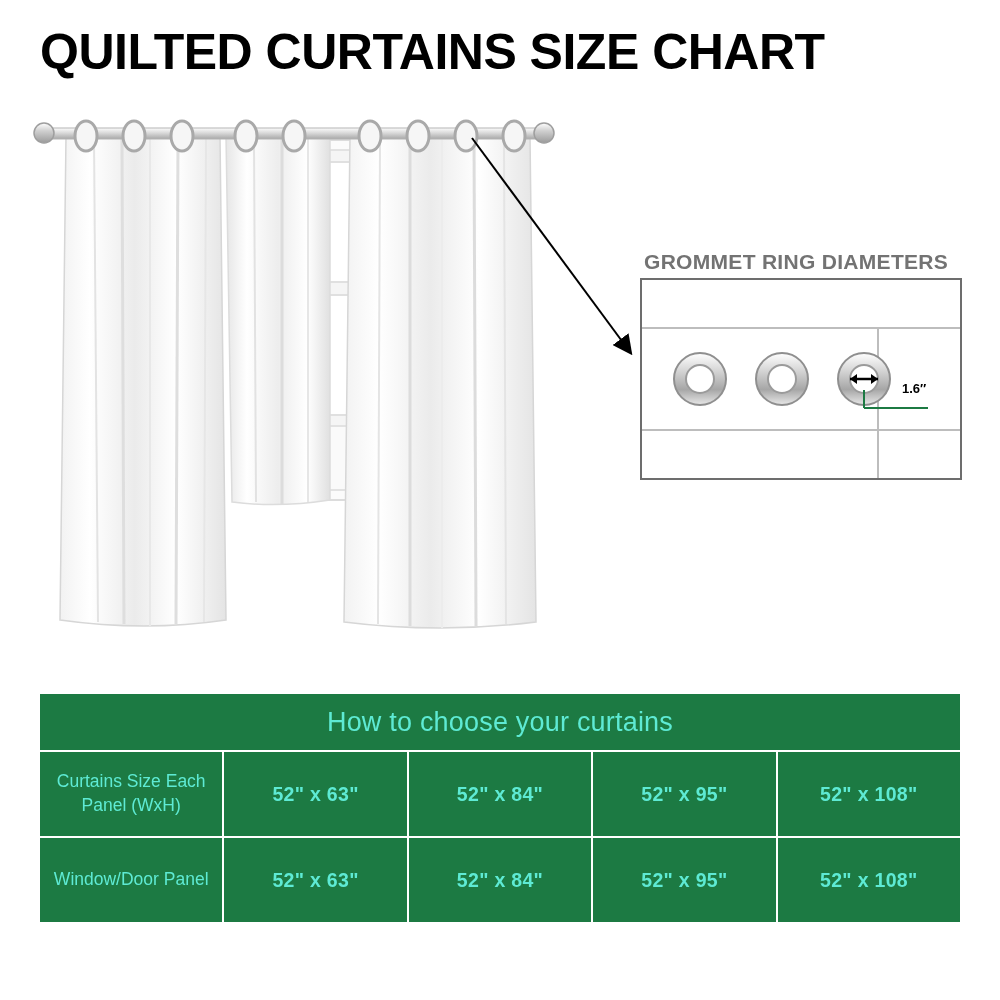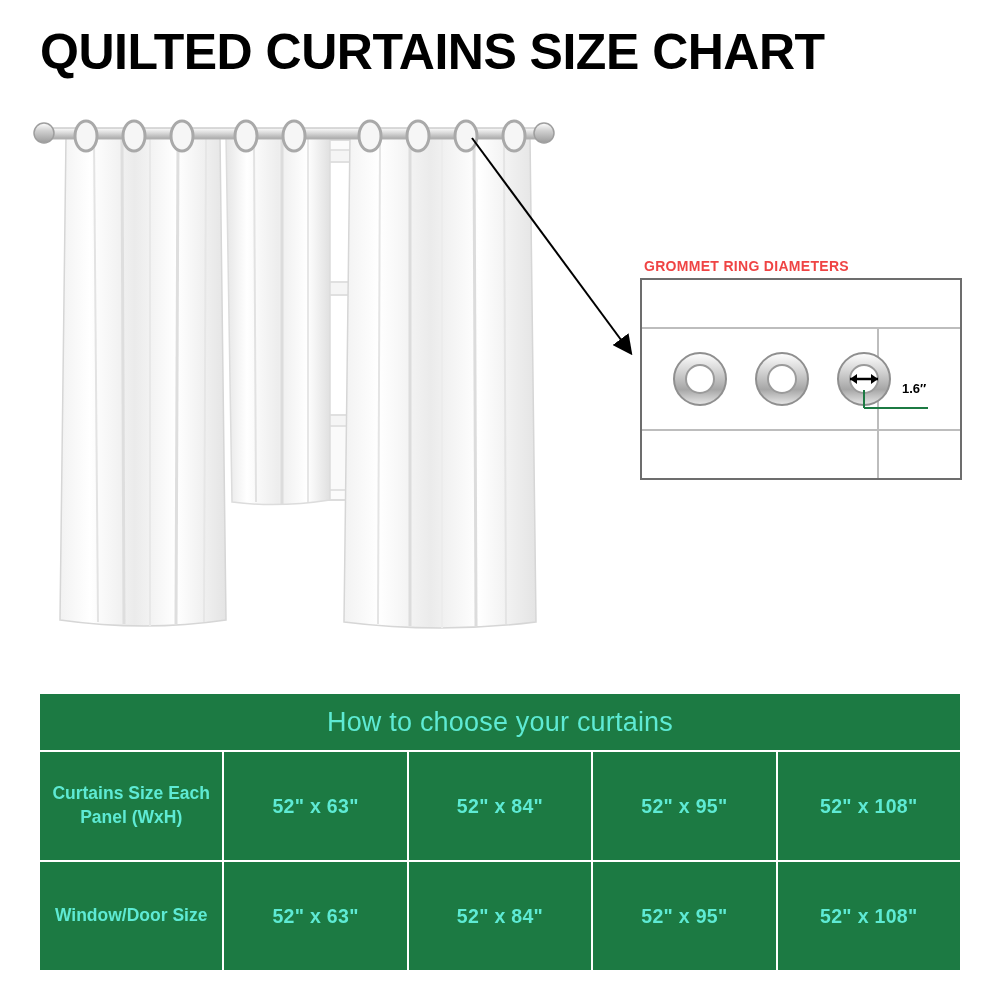--- a/index.html
+++ b/index.html
@@ -48,24 +48,24 @@
   #grommet-panel {
     position: absolute;
     left: 640px;
     top: 250px;
     width: 330px;
     height: 240px;
   }
   #grommet-title {
     position: absolute;
     left: 4px;
-    top: 8px;
-    font-size: 14px;
-    font-weight: bold;
-    color: #ef4444;
+    top: 0px;
+    font-size: 21px;
+    font-weight: bold;
+    color: #737373;
     letter-spacing: 0.3px;
     white-space: nowrap;
   }
   #grommet-box {
     position: absolute;
     left: 0px;
     top: 28px;
     width: 322px;
     height: 202px;
     border: 2px solid #6d6d6d;
@@ -100,23 +100,23 @@
     padding: 0;
   }
   #size-table .table-header {
     font-size: 27px;
     font-weight: normal;
     height: 56px;
     letter-spacing: 0.2px;
   }
   #size-table .row-label {
     font-size: 17.5px;
-    font-weight: bold;
+    font-weight: normal;
     line-height: 1.35;
-    padding: 12px 6px;
+    padding: 0 6px;
     width: 186px;
   }
   #size-table .cell-value {
     font-size: 19.5px;
     font-weight: bold;
     letter-spacing: 0.3px;
   }
   #size-table tr.data-row td {
     height: 84px;
   }
@@ -267,21 +267,21 @@
       <td class="table-header" colspan="5">How to choose your curtains</td>
     </tr>
     <tr class="data-row">
       <td class="row-label">Curtains Size Each Panel (WxH)</td>
       <td class="cell-value">52" x 63"</td>
       <td class="cell-value">52" x 84"</td>
       <td class="cell-value">52" x 95"</td>
       <td class="cell-value">52" x 108"</td>
     </tr>
     <tr class="data-row">
-      <td class="row-label">Window/Door Size</td>
+      <td class="row-label">Window/Door Panel</td>
       <td class="cell-value">52" x 63"</td>
       <td class="cell-value">52" x 84"</td>
       <td class="cell-value">52" x 95"</td>
       <td class="cell-value">52" x 108"</td>
     </tr>
   </tbody>
     </table>
 
 </div>
 

